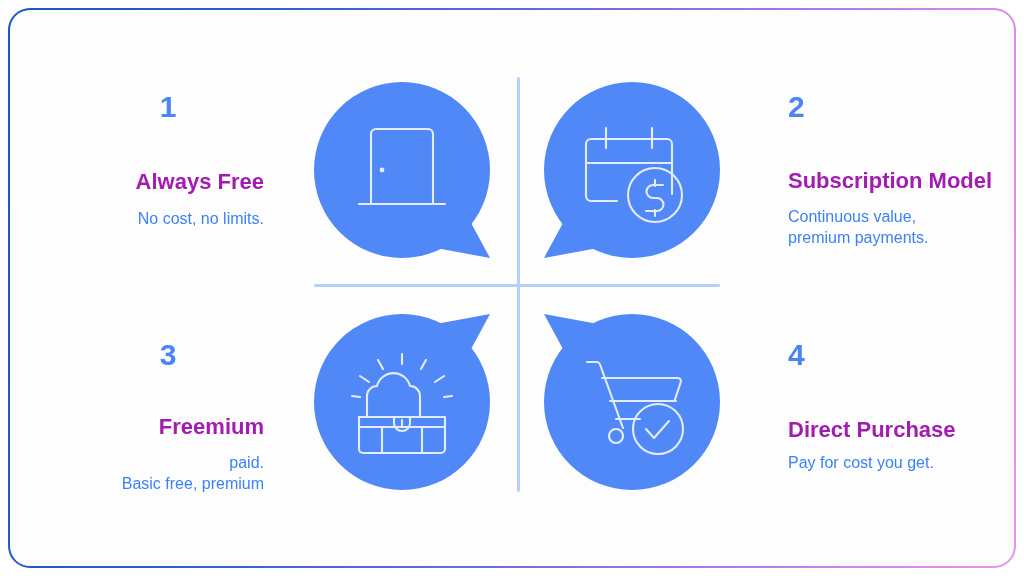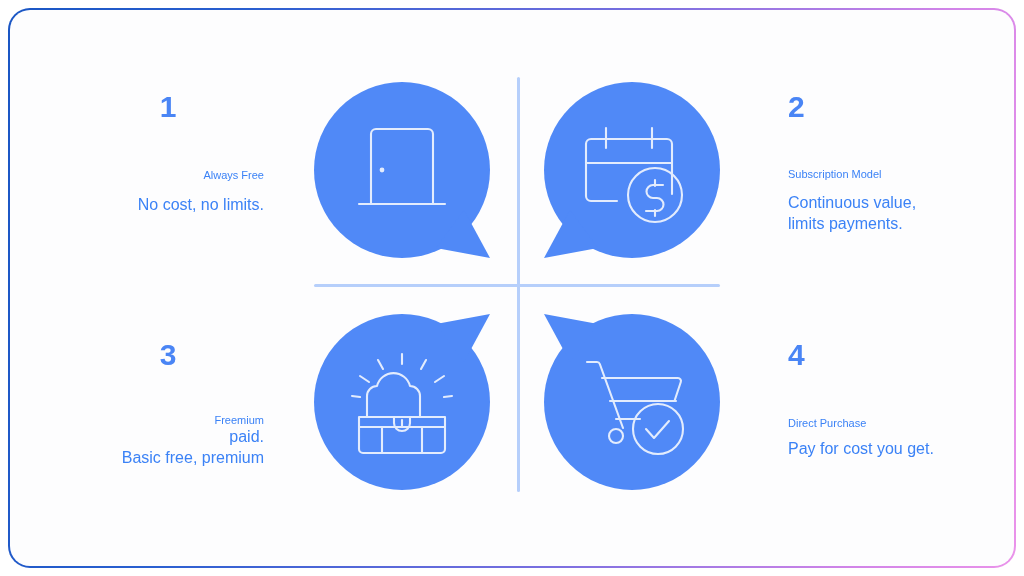--- a/index.html
+++ b/index.html
@@ -51,39 +51,39 @@
   .txt { position:absolute; }
   .txt-left  { text-align:right; }
   .txt-right { text-align:left; }
 
   .num {
     font-size:30px; font-weight:bold;
     color:#4a85f5; line-height:1;
     letter-spacing:0px;
   }
   .title {
-    font-size:11px; font-weight:normal;
-    color:#3b82f6; line-height:1.22;
+    font-size:22px; font-weight:bold;
+    color:#a21caf; line-height:1.22;
   }
   .desc {
     font-size:16px; font-weight:normal;
     color:#3b82f6; line-height:1.3;
   }
 
   #block-1 { left:62px; top:82px;  width:192px; }
   #block-1 .num   { text-align:center; margin-bottom:47px; }
   #block-1 .title { margin-bottom:13px; }
 
   #block-2 { left:778px; top:82px; width:210px; }
   #block-2 .num   { text-align:left; margin-bottom:46px; }
   #block-2 .title { margin-bottom:12px; }
 
   #block-3 { left:62px; top:330px; width:192px; }
   #block-3 .num   { text-align:center; margin-bottom:44px; }
-  #block-3 .title { }
+  #block-3 .title { margin-bottom:12px; }
 
   #block-4 { left:778px; top:330px; width:210px; }
   #block-4 .num   { text-align:left; margin-bottom:47px; }
   #block-4 .title { margin-bottom:9px; }
 </style>
 </head>
 <body>
 
 <div id="frame">
   <div id="frame-inner">
@@ -164,21 +164,21 @@
       <div class="num">1</div>
       <div class="title">Always Free</div>
       <div class="desc">No cost, no limits.</div>
     </div>
 
     <div class="txt txt-right" id="block-2">
       <div class="num">2</div>
       <div class="title">Subscription Model</div>
       <div class="desc">
         <div>Continuous value,</div>
-        <div>limits payments.</div>
+        <div>premium payments.</div>
       </div>
     </div>
 
     <div class="txt txt-left" id="block-3">
       <div class="num">3</div>
       <div class="title">
         <div>Freemium</div>
       </div>
       <div class="desc">
         <div>paid.</div>

